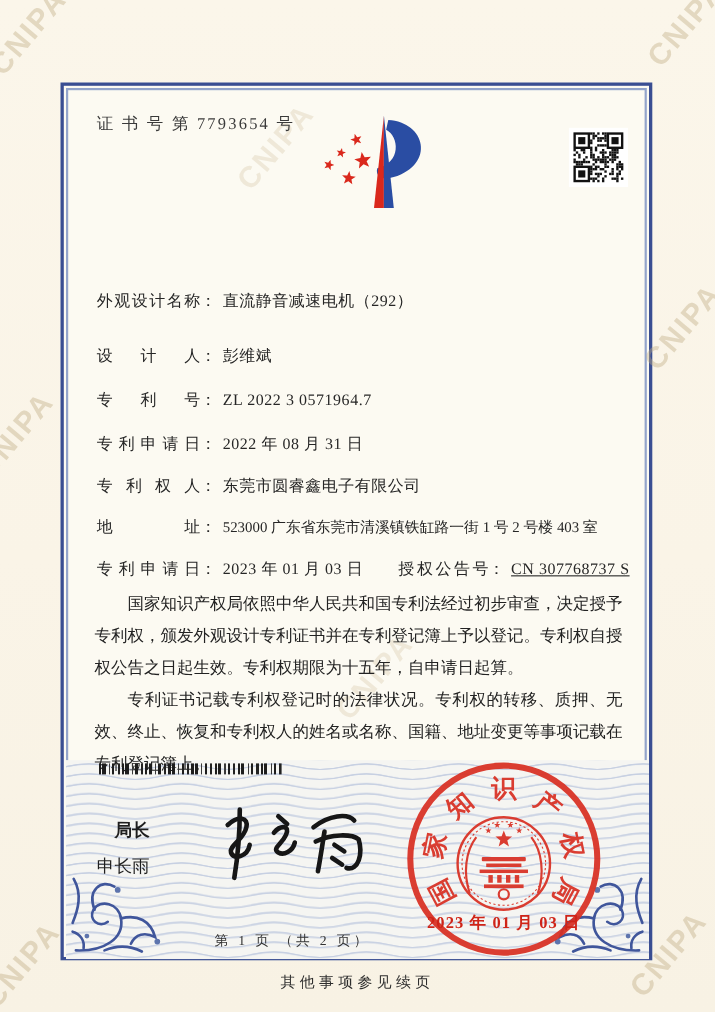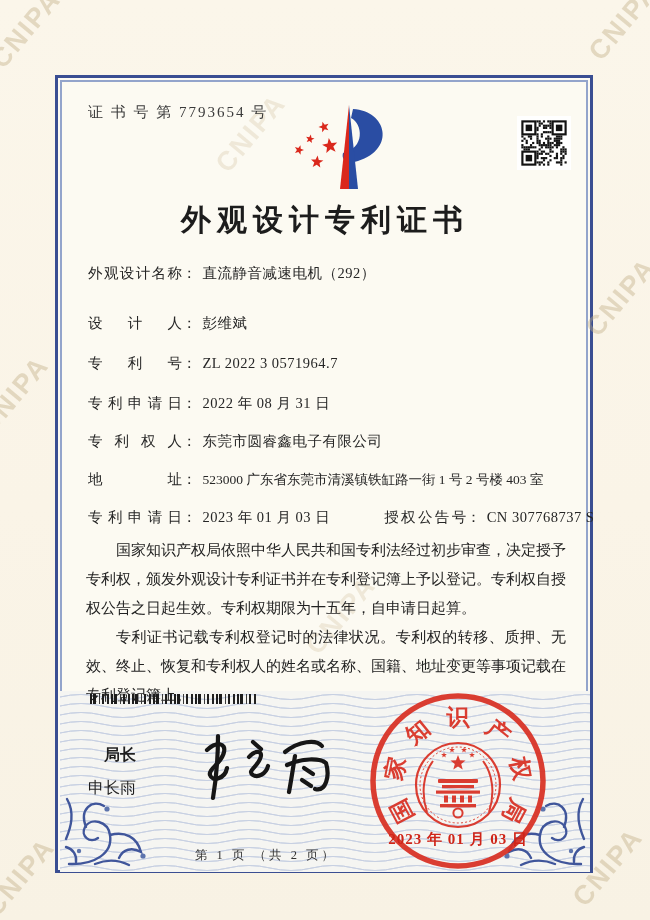--- a/index.html
+++ b/index.html
@@ -29,21 +29,21 @@
   .title{
     position:absolute;left:0;top:200px;width:100%;margin:0;text-align:center;
     font-size:30px;font-weight:bold;letter-spacing:6px;color:#1c1c1c;z-index:2;
   }
   .fields{position:absolute;left:88px;top:0;width:478px;z-index:2;font-size:14.5px;}
   .frow{position:absolute;left:0;white-space:nowrap;}
   .flab{display:inline-block;width:94px;text-align:justify;text-align-last:justify;}
   .fcolon{display:inline-block;margin-right:6px;}
   .fval{letter-spacing:.5px;}
   .fval.small{font-size:13.5px;letter-spacing:0;}
-  .fcell2{margin-left:54px;}
+  .fcell2{margin-left:32px;text-decoration:underline;}
   .body-sec{position:absolute;left:86px;top:536px;width:480px;z-index:2;}
   .body-sec p{margin:0;text-indent:2em;font-size:15px;line-height:29px;color:#222;text-align:justify;}
   .barcode{
     position:absolute;left:90px;top:694px;width:166px;height:10px;z-index:2;
     background:repeating-linear-gradient(90deg,
       #1d1d1d 0 2px,transparent 2px 3px,#1d1d1d 3px 6px,transparent 6px 9px,
       #3a3a3a 9px 10px,transparent 10px 12px,#1d1d1d 12px 14px,transparent 14px 17px,
       #222 17px 19px,transparent 19px 21px);
   }
   .signer-post{position:absolute;left:88px;top:745px;font-family:Liberation Mono, monospace;font-weight:600;font-size:16px;color:#1f1f1f;z-index:2;margin-left:16px;}
@@ -249,21 +249,20 @@
       <rect x="3" y="3" width="5" height="5" fill="#ffffff"></rect>
       <rect x="4" y="4" width="3" height="3" fill="#121212"></rect>
       <rect x="16" y="2" width="7" height="7" fill="#121212"></rect>
       <rect x="17" y="3" width="5" height="5" fill="#ffffff"></rect>
       <rect x="18" y="4" width="3" height="3" fill="#121212"></rect>
       <rect x="2" y="16" width="7" height="7" fill="#121212"></rect>
       <rect x="3" y="17" width="5" height="5" fill="#ffffff"></rect>
       <rect x="4" y="18" width="3" height="3" fill="#121212"></rect>
     </svg>
 
-  <h1 class="title">外观设计专利证书</h1>
 
   <div class="fields">
     <div class="frow" style="top:264px">
       <span class="flab">外观设计名称</span><span class="fcolon">：</span><span class="fval">直流静音减速电机（292）</span>
     </div>
     <div class="frow" style="top:314px">
       <span class="flab">设计人</span><span class="fcolon">：</span><span class="fval">彭维斌</span>
     </div>
     <div class="frow" style="top:354px">
       <span class="flab">专利号</span><span class="fcolon">：</span><span class="fval">ZL 2022 3 0571964.7</span>
@@ -369,14 +368,15 @@
       <path d="M7,84 C14,86 18,92 17,99"></path>
     </g>
     <g fill="#5d74ad">
       <circle cx="48" cy="46" r="2.6"></circle>
       <circle cx="84" cy="93" r="2.6"></circle>
       <circle cx="20" cy="88" r="2.2"></circle>
     </g>
   </svg>
 
   <div class="pageno">第 1 页 （共 2 页）</div>
+  <div class="footer-note">其他事项参见续页</div>
 
 </div>
 
 </body></html>

